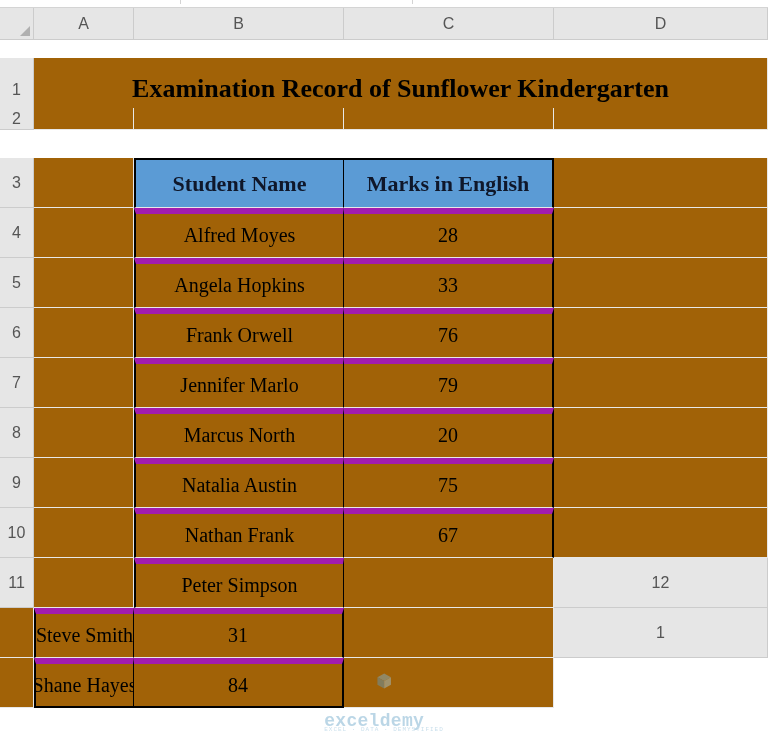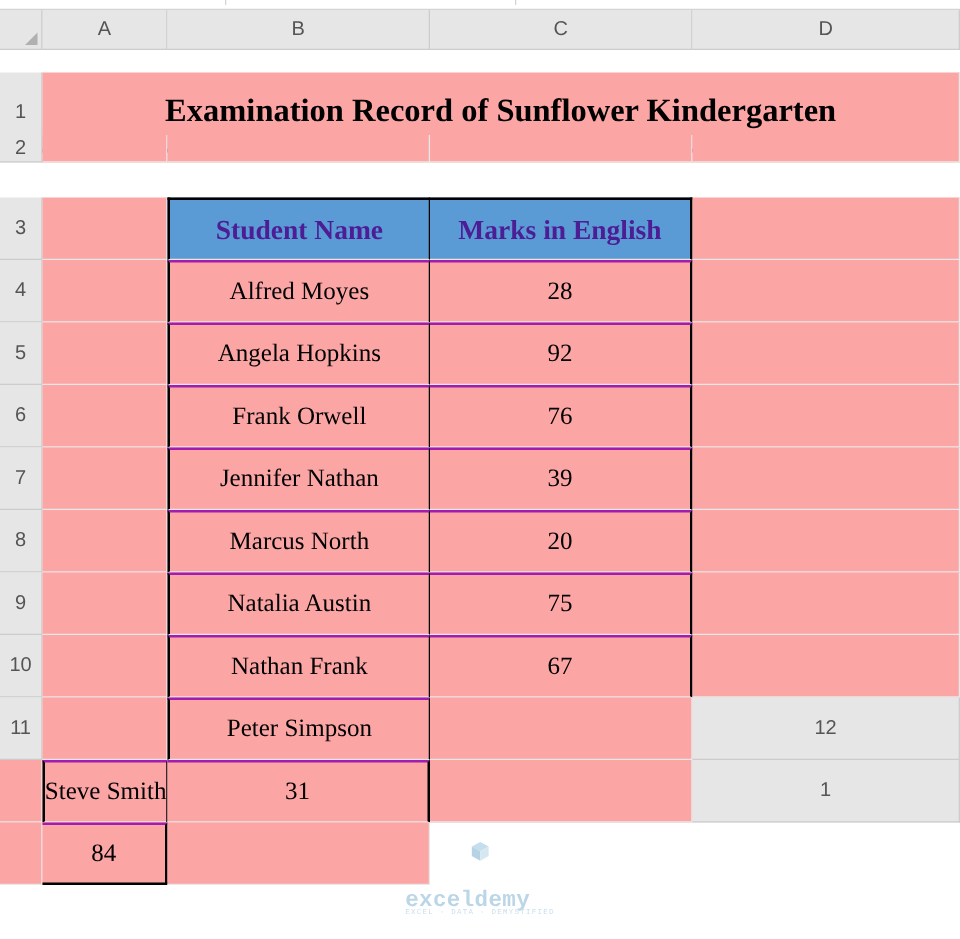--- a/index.html
+++ b/index.html
@@ -69,21 +69,21 @@
     border-bottom: 1px solid #cccccc;
     display: flex;
     align-items: center;
     justify-content: center;
     font-size: 16px;
     color: #555;
   }
   .cell {
     border-right: 1px solid #e8e8e8;
     border-bottom: 1px solid #e8e8e8;
-    background: #fca5a5;
+    background: #a16207;
     display: flex;
     align-items: center;
     justify-content: center;
     font-size: 20px;
     color: #000;
     font-family: 'Times New Roman', Times, serif;
     padding: 0 6px;
     overflow: hidden;
     white-space: nowrap;
   }
@@ -92,29 +92,29 @@
   .row-3, .row-4, .row-5, .row-6, .row-7, .row-8, .row-9, .row-10, .row-11, .row-12, .row-13 { height: 50px; }
 
   .title-cell {
     font-weight: bold;
     font-size: 26px;
     border-bottom: 3px solid #000;
     justify-content: center;
   }
   .table-header {
     background: #5b9bd5;
-    color: #4c1d95;
+    color: #0f172a;
     font-weight: bold;
     font-size: 22px;
   }
   .b-top    { border-top: 2px solid #000; }
   .b-bottom { border-bottom: 2px solid #000; }
   .b-left   { border-left: 2px solid #000; }
   .b-right  { border-right: 2px solid #000; }
-  .thin-top { border-top: 2px solid #a21caf; }
+  .thin-top { border-top: 6px solid #a21caf; }
   .thin-mid-right { border-right: 1px solid #000; }
 
   .watermark {
     position: absolute;
     bottom: 18px;
     left: 50%;
     transform: translateX(-50%);
     display: flex;
     align-items: center;
     gap: 22px;
@@ -171,33 +171,33 @@
 
   <div class="row-head row-4">4</div>
   <div class="cell row-4"></div>
   <div class="cell row-4 b-left thin-mid-right thin-top">Alfred Moyes</div>
   <div class="cell row-4 b-right thin-top">28</div>
   <div class="cell row-4"></div>
 
   <div class="row-head row-5">5</div>
   <div class="cell row-5"></div>
   <div class="cell row-5 b-left thin-mid-right thin-top">Angela Hopkins</div>
-  <div class="cell row-5 b-right thin-top">92</div>
+  <div class="cell row-5 b-right thin-top">33</div>
   <div class="cell row-5"></div>
 
   <div class="row-head row-6">6</div>
   <div class="cell row-6"></div>
   <div class="cell row-6 b-left thin-mid-right thin-top">Frank Orwell</div>
   <div class="cell row-6 b-right thin-top">76</div>
   <div class="cell row-6"></div>
 
   <div class="row-head row-7">7</div>
   <div class="cell row-7"></div>
-  <div class="cell row-7 b-left thin-mid-right thin-top">Jennifer Nathan</div>
-  <div class="cell row-7 b-right thin-top">39</div>
+  <div class="cell row-7 b-left thin-mid-right thin-top">Jennifer Marlo</div>
+  <div class="cell row-7 b-right thin-top">79</div>
   <div class="cell row-7"></div>
 
   <div class="row-head row-8">8</div>
   <div class="cell row-8"></div>
   <div class="cell row-8 b-left thin-mid-right thin-top">Marcus North</div>
   <div class="cell row-8 b-right thin-top">20</div>
   <div class="cell row-8"></div>
 
   <div class="row-head row-9">9</div>
   <div class="cell row-9"></div>
@@ -217,20 +217,21 @@
   <div class="cell row-11"></div>
 
   <div class="row-head row-12">12</div>
   <div class="cell row-12"></div>
   <div class="cell row-12 b-left thin-mid-right thin-top">Steve Smith</div>
   <div class="cell row-12 b-right thin-top">31</div>
   <div class="cell row-12"></div>
 
   <div class="row-head row-13">1</div>
   <div class="cell row-13"></div>
+  <div class="cell row-13 b-left b-bottom thin-mid-right thin-top">Shane Hayes</div>
   <div class="cell row-13 b-right b-bottom thin-top">84</div>
   <div class="cell row-13"></div>
 
 </div>
 
 <div class="watermark">
   <span class="logo">
     <svg viewBox="0 0 24 24" width="18" height="18">
       <path d="M12 2 L21 7 L12 12 L3 7 Z" fill="#7fb7d8"></path>
       <path d="M3 7 L12 12 L12 22 L3 17 Z" fill="#5e9cc4"></path>

